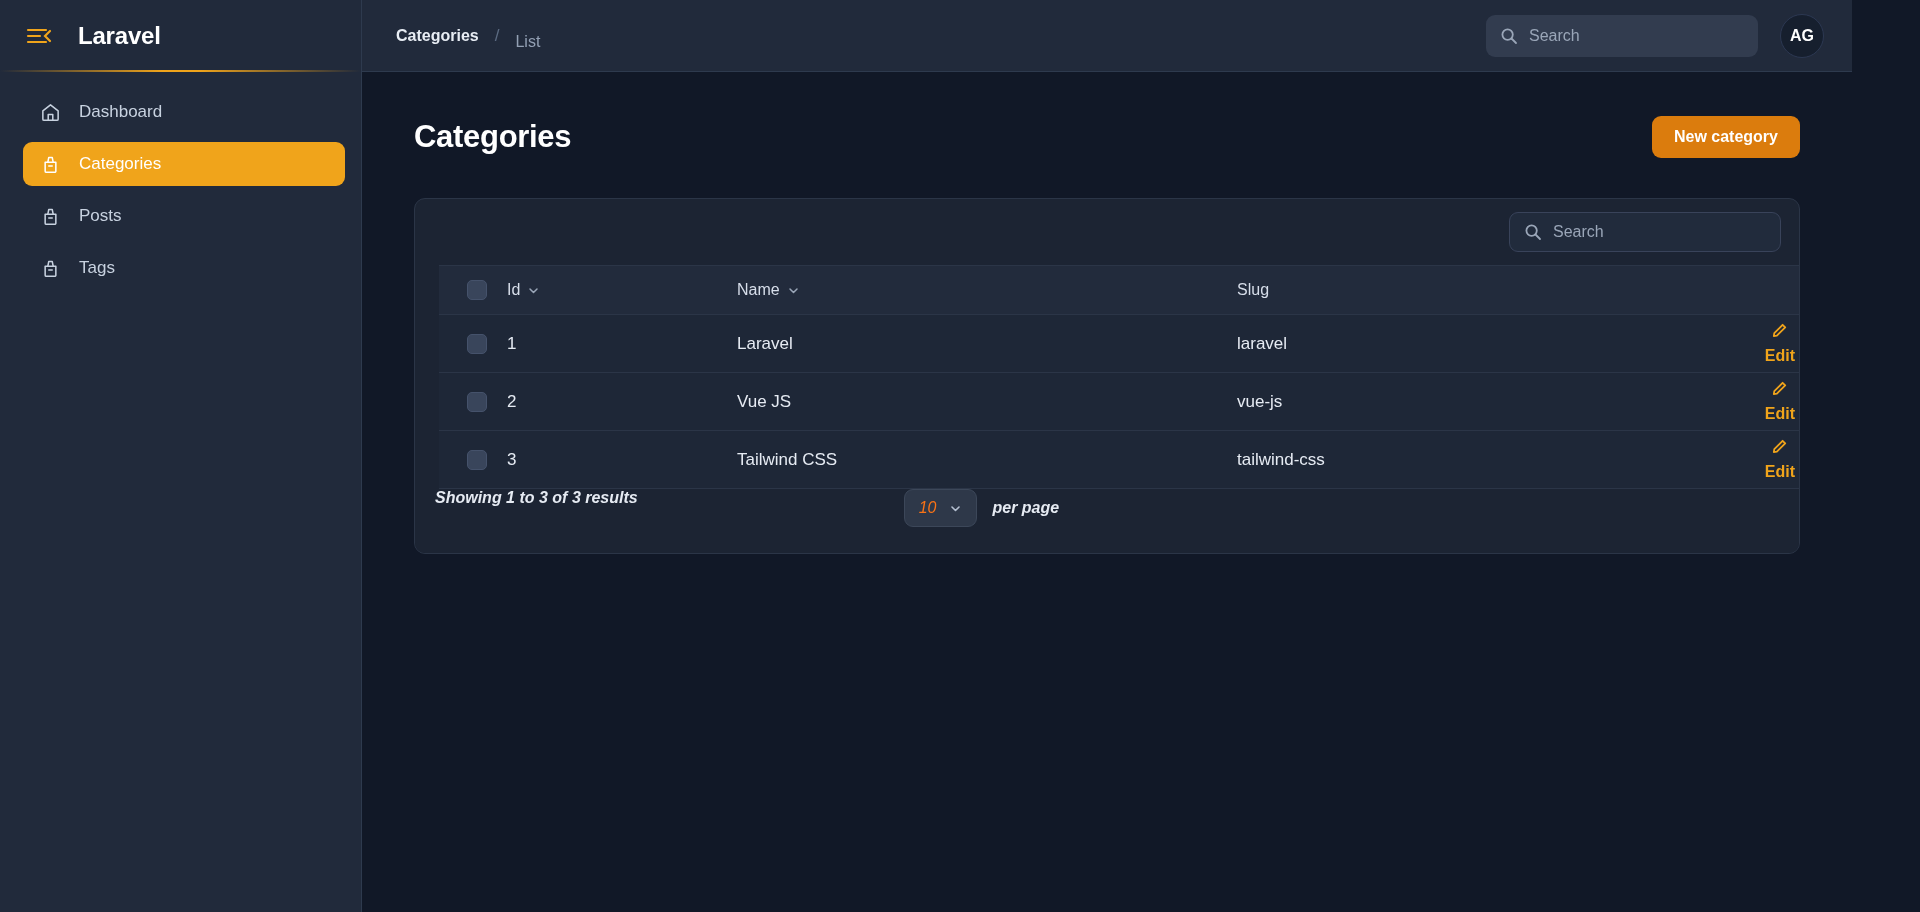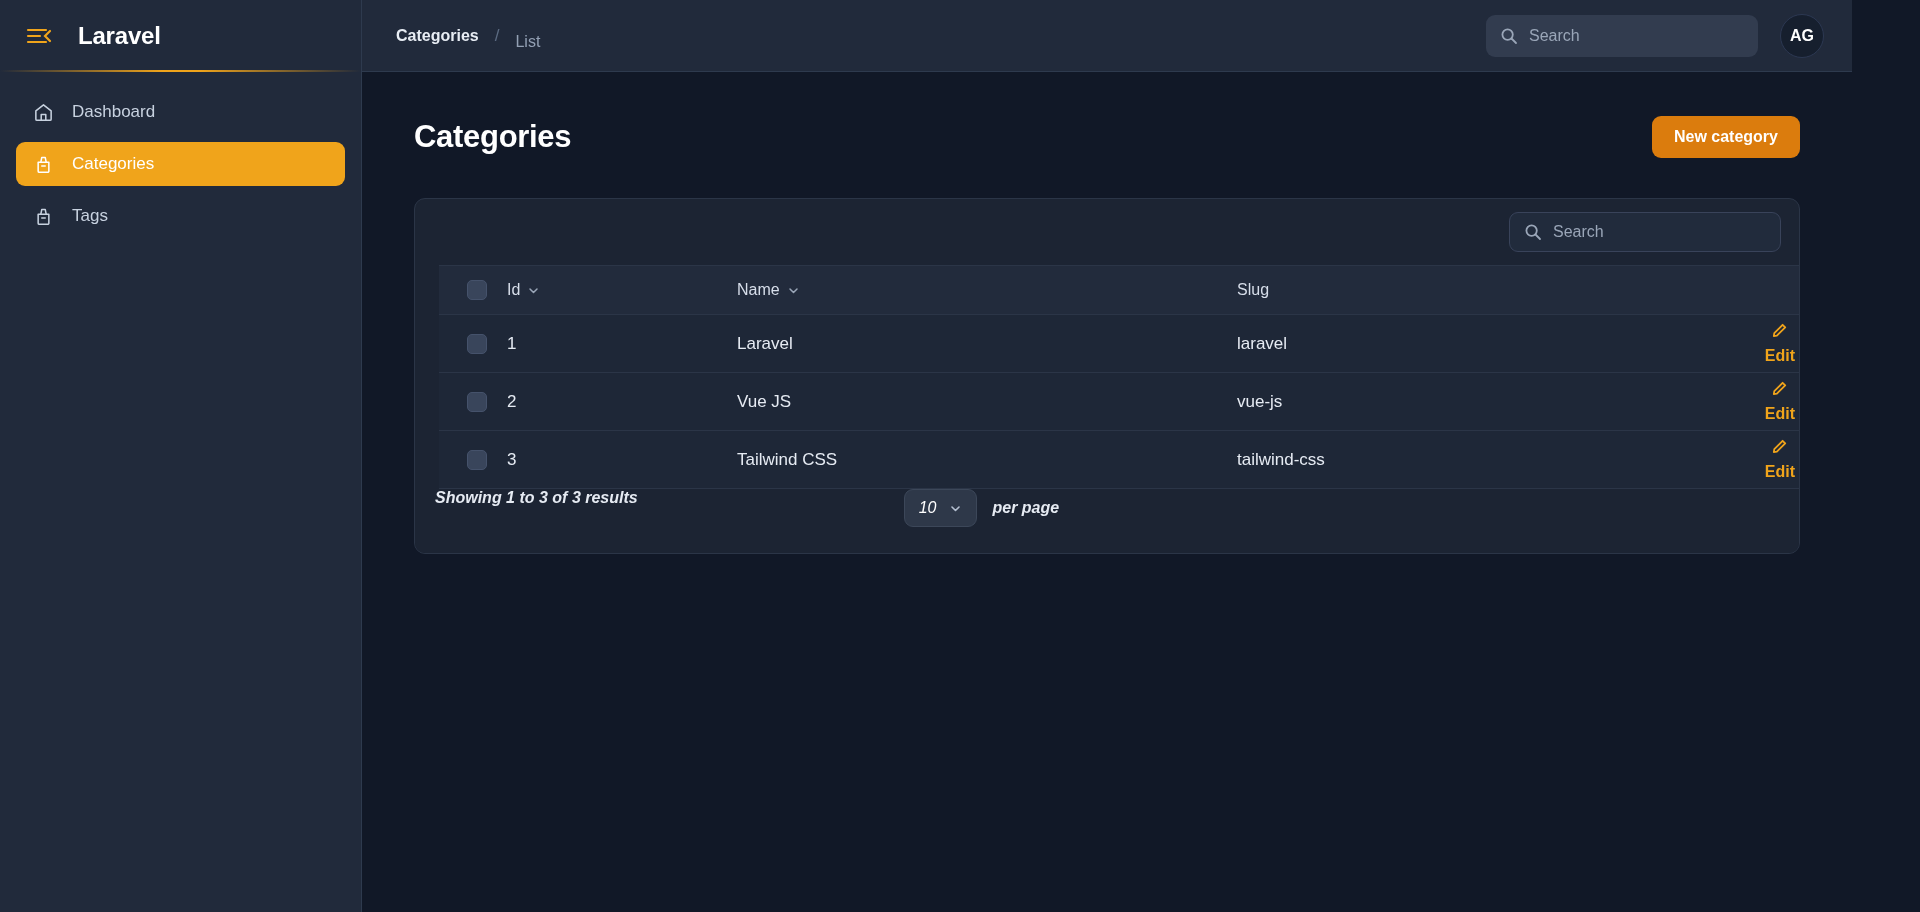--- a/index.html
+++ b/index.html
@@ -27,21 +27,21 @@
   }
   .brand::after {
     content: ""; position: absolute; left: 0; right: 0; bottom: 0; height: 2px;
     background: linear-gradient(90deg, rgba(245,158,11,0) 0%, #f0a41b 45%, #f0a41b 55%, rgba(245,158,11,0) 100%);
   }
   .collapse-icon { width: 26px; height: 20px; display:block; }
   .brand-name {
     color: #ffffff; font-size: 24px; font-weight: bold;
     letter-spacing: -0.2px;
   }
-  .nav { padding: 18px 16px 0 16px; display: flex; flex-direction: column; gap: 8px; }
+  .nav { padding: 18px 16px 0 16px; display: flex; flex-direction: column; gap: 8px; margin-left: 7px; }
   .nav-item {
     display: flex; align-items: center; gap: 18px;
     height: 44px; padding-left: 17px;
     border-radius: 9px;
     color: #c8d2e0; font-size: 17px;
     cursor: pointer;
   }
   .nav-item .nav-ico { width: 21px; height: 21px; display:block; flex: 0 0 21px; }
   .nav-item.active { background: #f0a41b; color: #ffffff; font-weight: 500; }
   .nav-item.active .nav-ico { stroke: #ffffff; }
@@ -146,21 +146,21 @@
     height: 64px; padding: 0 20px 0 20px;
     background: #1c2433;
     font-style: italic;
   }
   .footer-text { color: #e6ebf3; font-size: 16px; font-weight: 600; }
   .footer-right { display: flex; align-items: center; gap: 16px; margin-left: 266px; }
   .per-page-select {
     background: #2e3849; border: 1px solid #3c4759;
     border-radius: 9px; height: 38px; min-width: 72px;
     display: flex; align-items: center; justify-content: center; gap: 12px;
-    padding: 0 14px; color: #ffffff; font-size: 16px; cursor: pointer;
+    padding: 0 14px; color: #f97316; font-size: 16px; cursor: pointer;
   }
   .per-page-label { color: #e6ebf3; font-size: 16px; font-weight: 600; }
   svg { display: block; }
 </style>
 </head>
 <body>
 
 <div class="app">
 
   <aside class="sidebar">
@@ -191,20 +191,30 @@
         <span>
           <svg class="nav-ico" viewBox="0 0 22 22" fill="none" stroke="#ffffff" stroke-width="1.6" stroke-linecap="round" stroke-linejoin="round">
             <path d="M5.4 8.6h11.2V18a1.2 1.2 0 0 1-1.2 1.2H6.6A1.2 1.2 0 0 1 5.4 18z"></path>
             <path d="M8.2 8.6 9.2 3.6h3.6l1 5"></path>
             <line x1="9.2" y1="12.6" x2="12.8" y2="12.6"></line>
           </svg>
         </span>
         <span>Categories</span>
       </div>
 
+      <div class="nav-item">
+        <span>
+          <svg class="nav-ico" viewBox="0 0 22 22" fill="none" stroke="#c8d2e0" stroke-width="1.6" stroke-linecap="round" stroke-linejoin="round">
+            <path d="M5.4 8.6h11.2V18a1.2 1.2 0 0 1-1.2 1.2H6.6A1.2 1.2 0 0 1 5.4 18z"></path>
+            <path d="M8.2 8.6 9.2 3.6h3.6l1 5"></path>
+            <line x1="9.2" y1="12.6" x2="12.8" y2="12.6"></line>
+          </svg>
+        </span>
+        <span>Posts</span>
+      </div>
 
       <div class="nav-item">
         <span>
           <svg class="nav-ico" viewBox="0 0 22 22" fill="none" stroke="#c8d2e0" stroke-width="1.6" stroke-linecap="round" stroke-linejoin="round">
             <path d="M5.4 8.6h11.2V18a1.2 1.2 0 0 1-1.2 1.2H6.6A1.2 1.2 0 0 1 5.4 18z"></path>
             <path d="M8.2 8.6 9.2 3.6h3.6l1 5"></path>
             <line x1="9.2" y1="12.6" x2="12.8" y2="12.6"></line>
           </svg>
         </span>
         <span>Tags</span>

